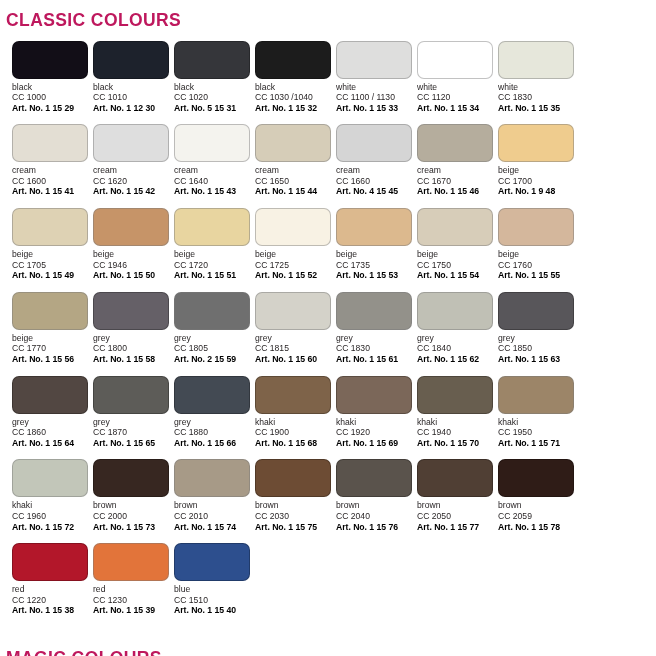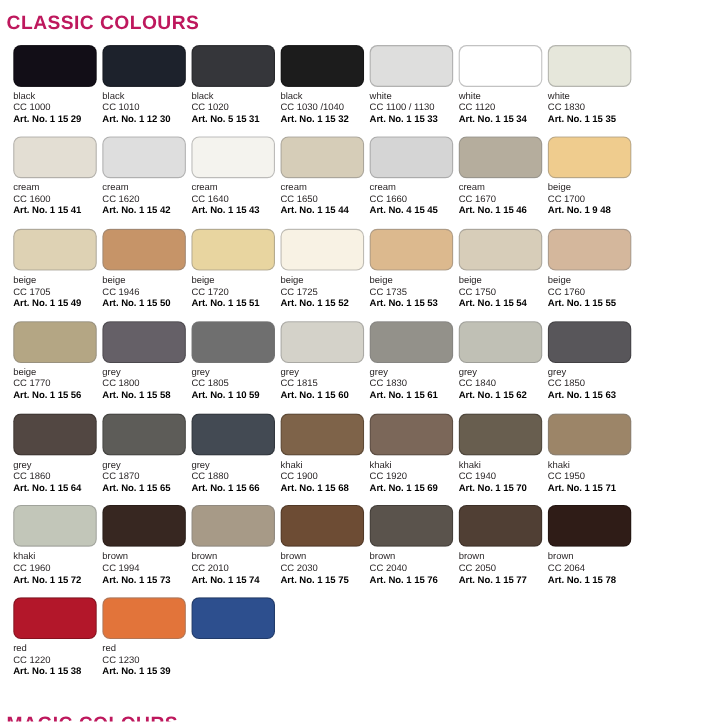--- a/index.html
+++ b/index.html
@@ -282,21 +282,21 @@
             <span class="sw-name">grey</span>
             <span class="sw-code">CC 1800</span>
             <span class="sw-art">Art. No. 1 15 58</span>
           </div>
         </div>
         <div class="swatch-cell">
           <div class="swatch-chip" style="background: rgb(111, 111, 111);"></div>
           <div class="swatch-text">
             <span class="sw-name">grey</span>
             <span class="sw-code">CC 1805</span>
-            <span class="sw-art">Art. No. 1 10 59</span>
+            <span class="sw-art">Art. No. 2 15 59</span>
           </div>
         </div>
         <div class="swatch-cell">
           <div class="swatch-chip" style="background: rgb(212, 210, 201);"></div>
           <div class="swatch-text">
             <span class="sw-name">grey</span>
             <span class="sw-code">CC 1815</span>
             <span class="sw-art">Art. No. 1 15 60</span>
           </div>
         </div>
@@ -385,21 +385,21 @@
           <div class="swatch-text">
             <span class="sw-name">khaki</span>
             <span class="sw-code">CC 1960</span>
             <span class="sw-art">Art. No. 1 15 72</span>
           </div>
         </div>
         <div class="swatch-cell">
           <div class="swatch-chip dark-chip" style="background: rgb(55, 39, 33);"></div>
           <div class="swatch-text">
             <span class="sw-name">brown</span>
-            <span class="sw-code">CC 1994</span>
+            <span class="sw-code">CC 2000</span>
             <span class="sw-art">Art. No. 1 15 73</span>
           </div>
         </div>
         <div class="swatch-cell">
           <div class="swatch-chip" style="background: rgb(167, 154, 135);"></div>
           <div class="swatch-text">
             <span class="sw-name">brown</span>
             <span class="sw-code">CC 2010</span>
             <span class="sw-art">Art. No. 1 15 74</span>
           </div>
@@ -425,21 +425,21 @@
           <div class="swatch-text">
             <span class="sw-name">brown</span>
             <span class="sw-code">CC 2050</span>
             <span class="sw-art">Art. No. 1 15 77</span>
           </div>
         </div>
         <div class="swatch-cell">
           <div class="swatch-chip dark-chip" style="background: rgb(47, 28, 23);"></div>
           <div class="swatch-text">
             <span class="sw-name">brown</span>
-            <span class="sw-code">CC 2064</span>
+            <span class="sw-code">CC 2059</span>
             <span class="sw-art">Art. No. 1 15 78</span>
           </div>
         </div>
         <div class="swatch-cell">
           <div class="swatch-chip dark-chip" style="background: rgb(179, 23, 42);"></div>
           <div class="swatch-text">
             <span class="sw-name">red</span>
             <span class="sw-code">CC 1220</span>
             <span class="sw-art">Art. No. 1 15 38</span>
           </div>
@@ -447,20 +447,25 @@
         <div class="swatch-cell">
           <div class="swatch-chip" style="background: rgb(226, 116, 58);"></div>
           <div class="swatch-text">
             <span class="sw-name">red</span>
             <span class="sw-code">CC 1230</span>
             <span class="sw-art">Art. No. 1 15 39</span>
           </div>
         </div>
         <div class="swatch-cell">
           <div class="swatch-chip dark-chip" style="background: rgb(45, 79, 142);"></div>
+          <div class="swatch-text">
+            <span class="sw-name">blue</span>
+            <span class="sw-code">CC 1510</span>
+            <span class="sw-art">Art. No. 1 15 40</span>
+          </div>
         </div>
       </div>
   </div>
 
   <div id="magic-section" class="section">
     <div id="magic-title" class="section-title">MAGIC COLOURS</div>
 
   </div>
 
 </div>

